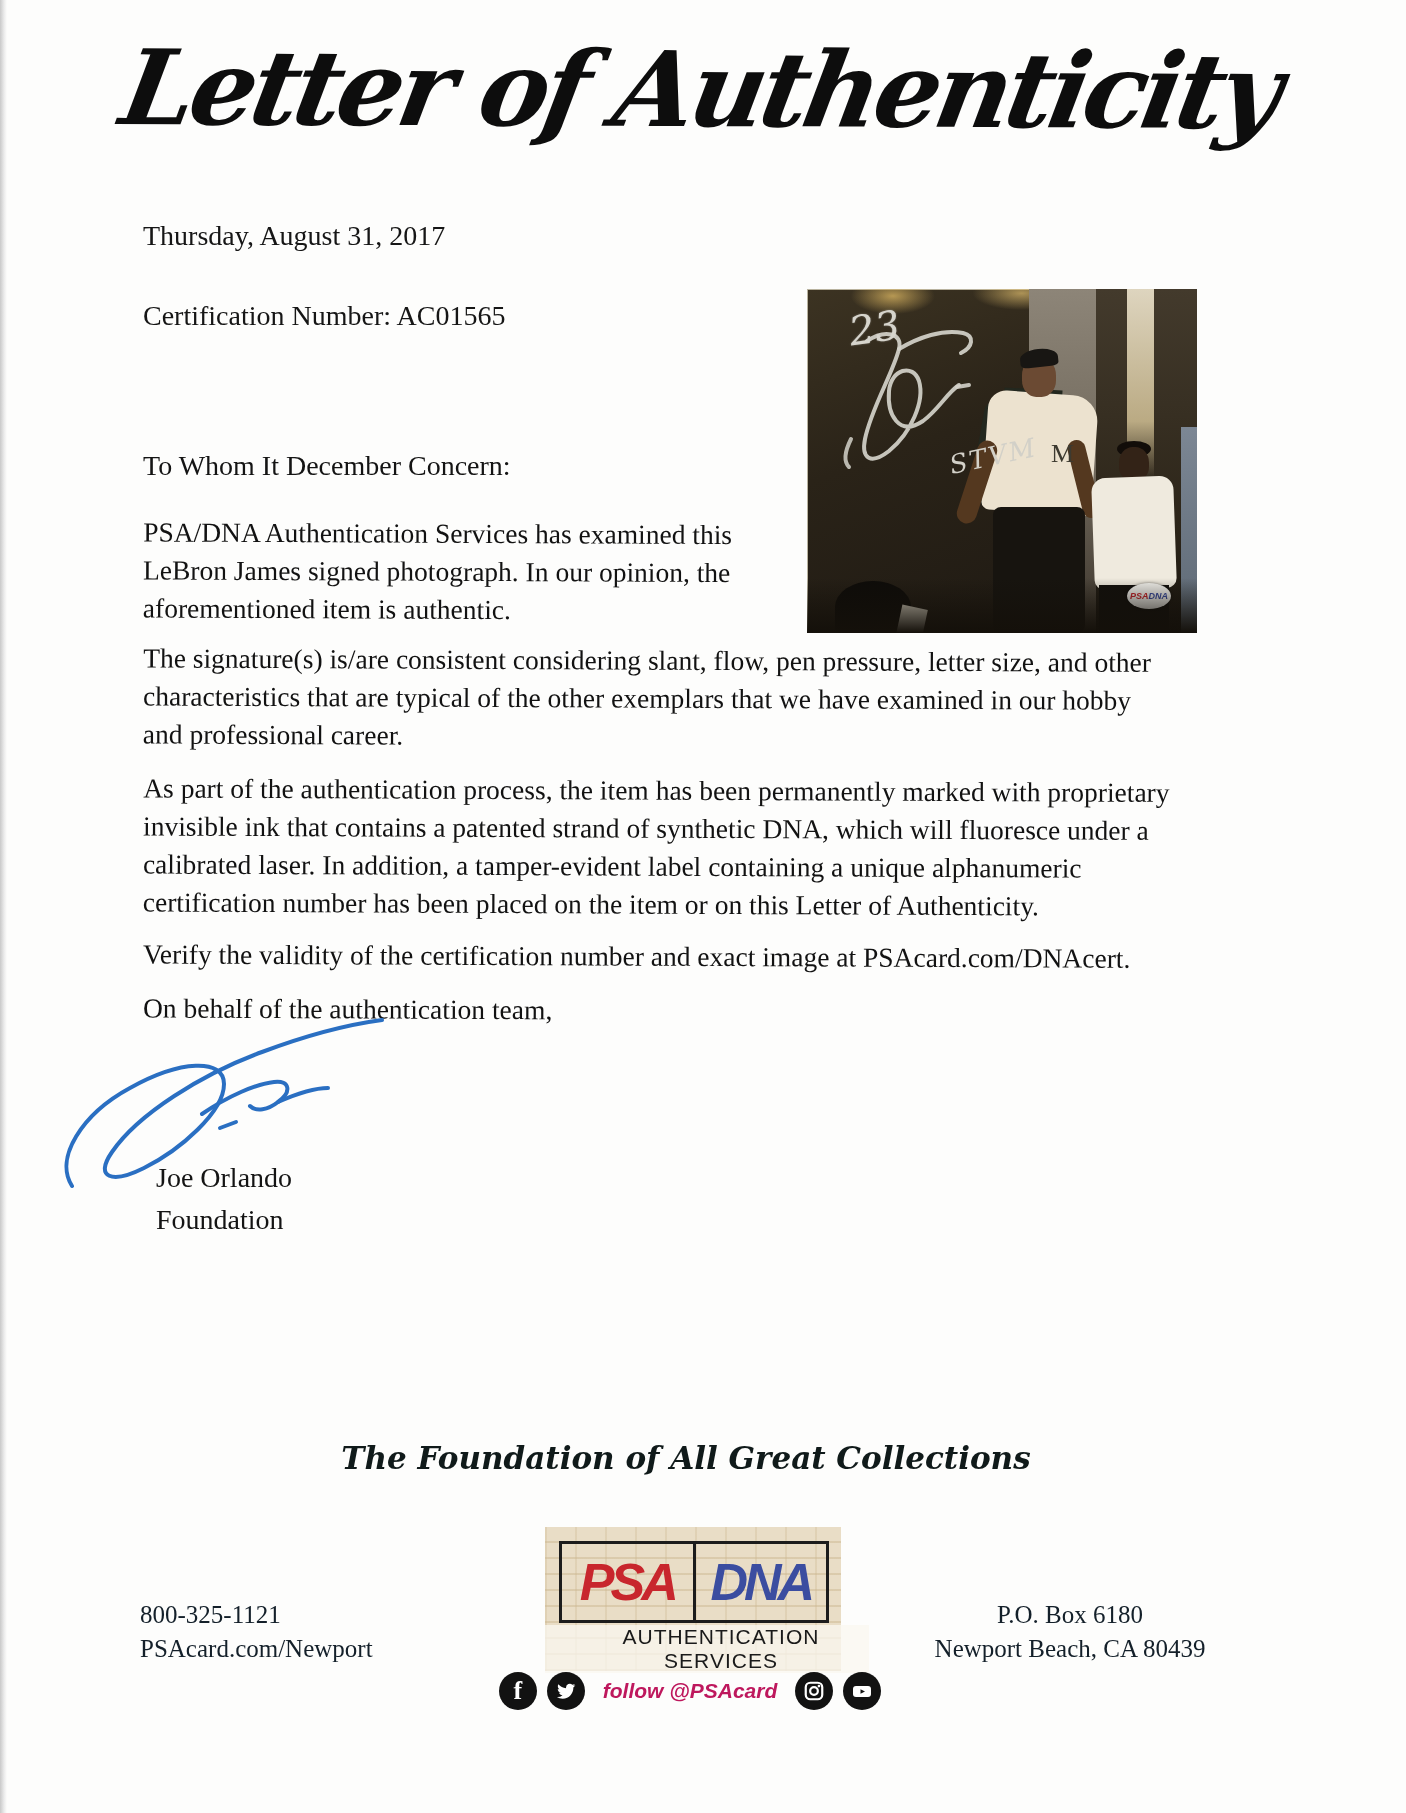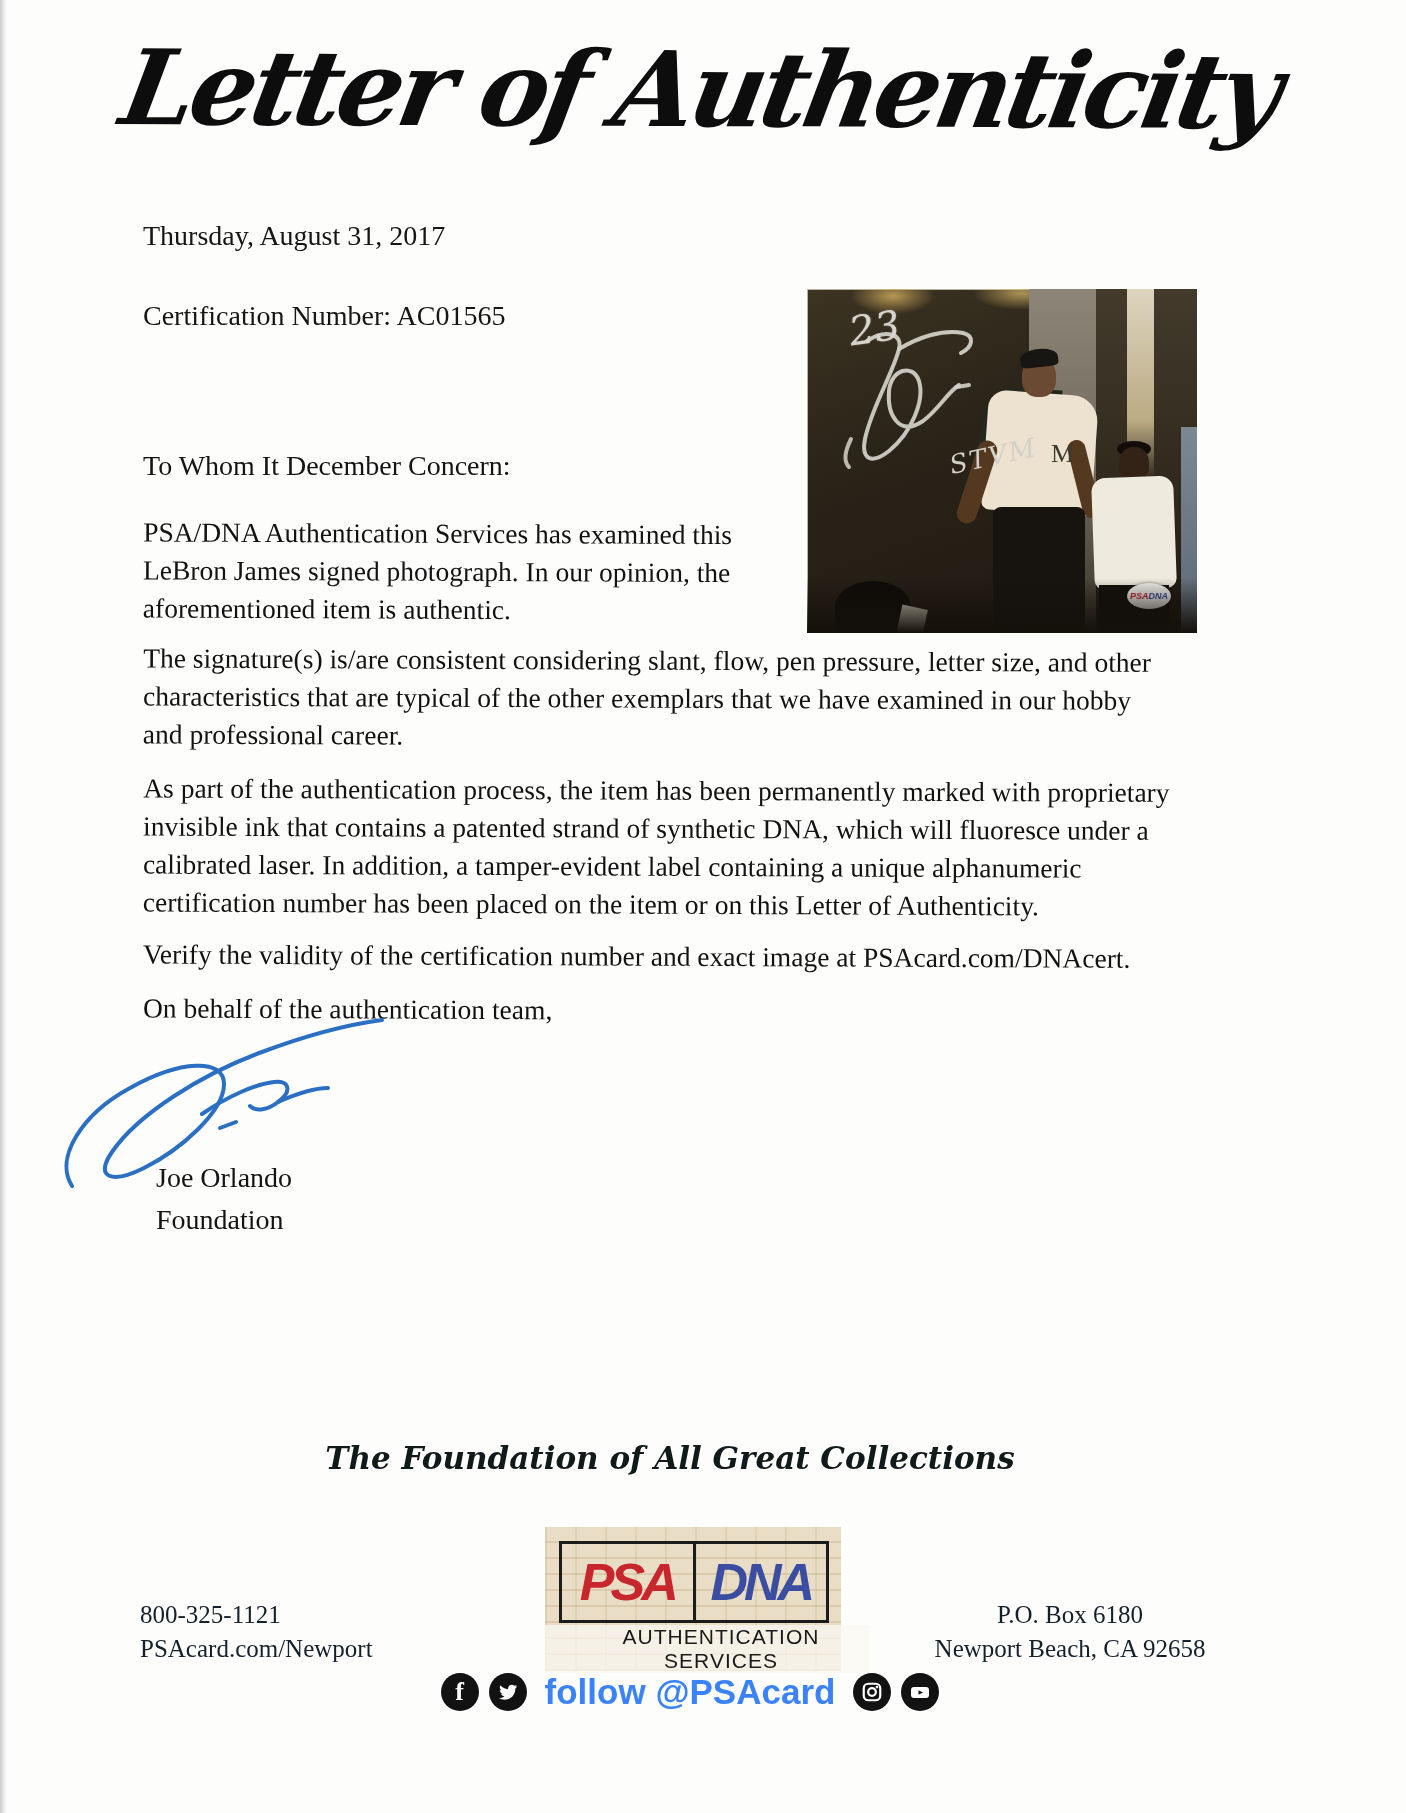--- a/index.html
+++ b/index.html
@@ -153,21 +153,21 @@
   .sticker .s-psa{color:#c8262d;font-style:italic;}
   .sticker .s-dna{color:#3b4da0;font-style:italic;}
 
   
   .sig-wrap{position:absolute;left:52px;top:1018px;width:430px;height:200px;}
   .signer-name{position:absolute;left:156px;top:1162px;font-size:28px;}
   .signer-title{position:absolute;left:156px;top:1204px;font-size:28px;}
 
   
   .tagline{
-    position:absolute;left:0;top:1440px;width:1340px;
+    position:absolute;left:16px;top:1440px;width:1340px;
     text-align:center;
     font-family:"DejaVu Serif",serif;font-style:italic;font-weight:bold;
     font-size:31px;color:#101a1a;
   }
   .logo{
     position:absolute;left:545px;top:1527px;width:296px;height:144px;
     background:
       repeating-linear-gradient(0deg, rgba(201,180,140,.45) 0 2px, rgba(0,0,0,0) 2px 16px),
       repeating-linear-gradient(90deg, rgba(206,186,148,.35) 0 2px, rgba(0,0,0,0) 2px 30px),
       #e9ddc6;
@@ -190,21 +190,21 @@
     padding-left:28px;
   }
   .social{
     position:absolute;left:0;top:1672px;width:1380px;
     display:flex;align-items:center;justify-content:center;gap:10px;
     font-family:"Liberation Sans",sans-serif;
   }
   .soc-ic{width:38px;height:38px;border-radius:50%;background:#121212;
     display:flex;align-items:center;justify-content:center;color:#fff;}
   .soc-f{font-size:26px;font-weight:bold;font-family:"Liberation Serif",serif;}
-  .follow-label{font-size:35px;font-weight:bold;color:#3b82f6;margin:0 8px;}
+  .follow-label{font-size:21px;font-weight:bold;color:#be185d;margin:0 8px;font-style:italic;}
   .contact-left{
     position:absolute;left:140px;top:1598px;width:240px;
     text-align:left;font-size:25px;line-height:34px;color:#14202a;
   }
   .contact-right{
     position:absolute;left:890px;top:1598px;width:360px;
     text-align:center;font-size:25px;line-height:34px;color:#14202a;
   }
 </style>
 </head>
@@ -318,15 +318,15 @@
         </svg>
     </div>
   </div>
 
   <div class="contact-left">
     <div>800-325-1121</div>
     <div>PSAcard.com/Newport</div>
   </div>
   <div class="contact-right">
     <div>P.O. Box 6180</div>
-    <div>Newport Beach, CA 92658</div>
+    <div>Newport Beach, CA 80439</div>
   </div>
 </div>
 
 </body></html>

